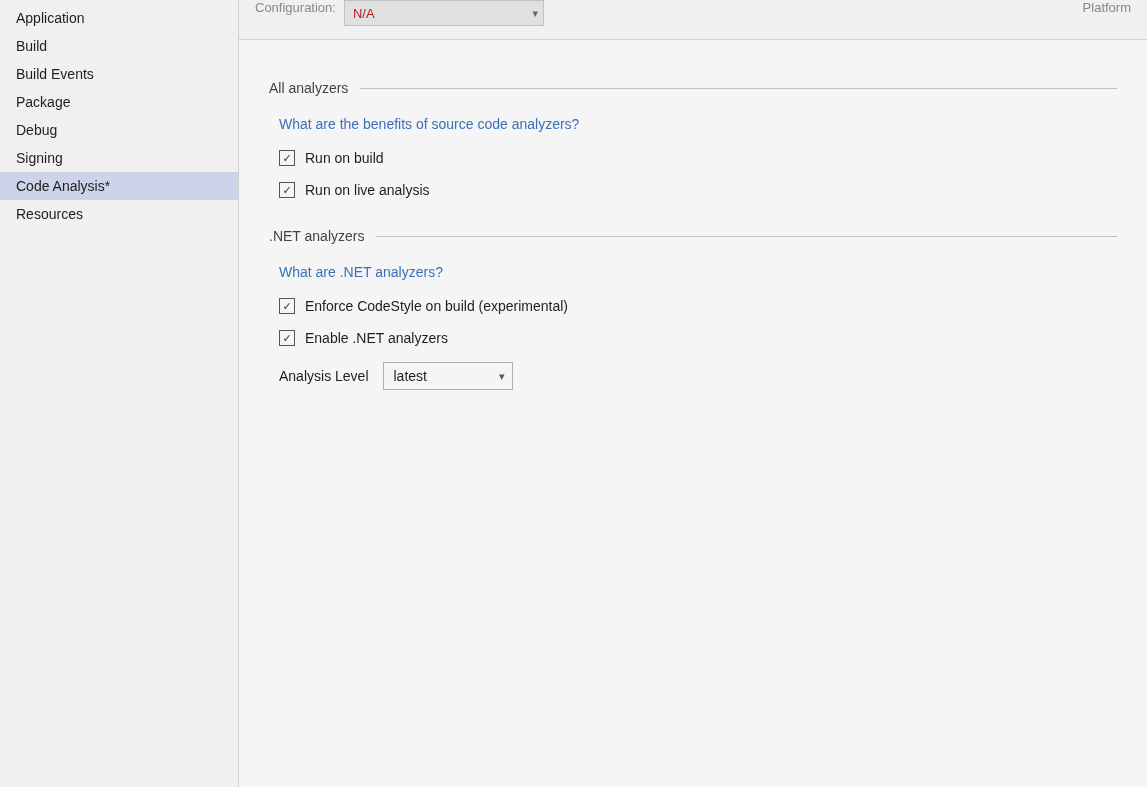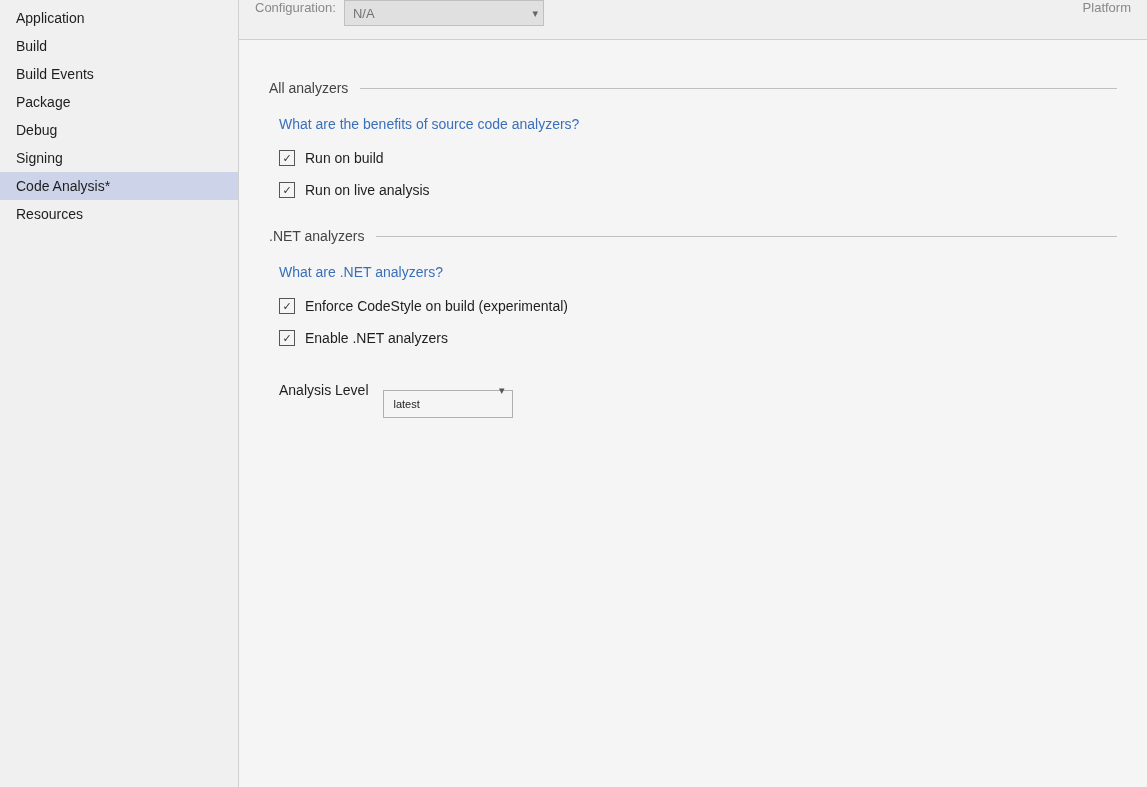--- a/index.html
+++ b/index.html
@@ -65,21 +65,21 @@
       color: #888;
       font-size: 13px;
       margin-right: 8px;
     }
 
     .config-dropdown {
       background: #e0e0e0;
       border: 1px solid #c0c0c0;
       padding: 2px 24px 2px 8px;
       font-size: 13px;
-      color: #737373;
+      color: #b91c1c;
       appearance: none;
       -webkit-appearance: none;
       position: relative;
       min-width: 200px;
       cursor: pointer;
       height: 26px;
     }
 
     .config-dropdown-wrapper {
       position: relative;
@@ -192,28 +192,27 @@
     .analysis-dropdown-wrapper {
       position: relative;
       display: inline-flex;
       align-items: center;
     }
 
     .analysis-dropdown {
       background: #f5f5f5;
       border: 1px solid #b0b0b0;
       padding: 4px 28px 4px 10px;
-      font-size: 11px;
+      font-size: 14px;
       color: #1e1e1e;
       appearance: none;
       -webkit-appearance: none;
       min-width: 130px;
       height: 28px;
       cursor: pointer;
-      margin-top: 28px;
     }
 
     .analysis-dropdown-arrow {
       position: absolute;
       right: 8px;
       pointer-events: none;
       color: #555;
       font-size: 11px;
     }
   </style>

